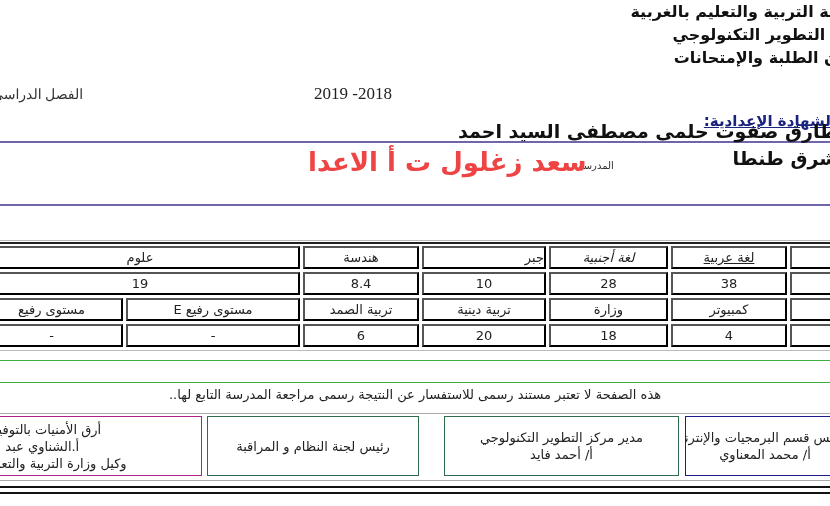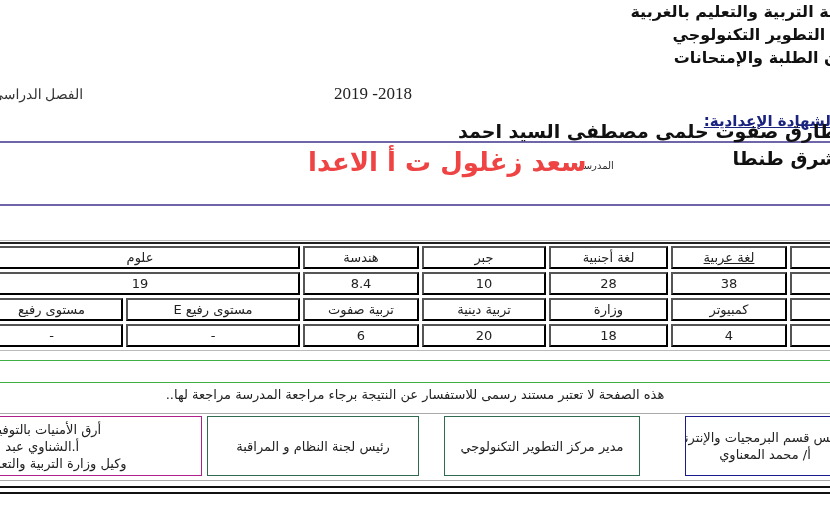--- a/index.html
+++ b/index.html
@@ -5,21 +5,21 @@
   html, body { margin: 0; padding: 0; }
   body {
     width: 830px; height: 506px; overflow: hidden; position: relative;
     background: #ffffff; font-family: "DejaVu Sans", sans-serif; color: #222;
   }
   .abs { position: absolute; }
   .hdr-line {
     position: absolute; right: -40px; white-space: nowrap; direction: rtl;
     font-family: "DejaVu Sans", sans-serif; font-weight: bold; font-size: 16px; color: #111;
   }
-  .year { left: 334px; top: 84px; font-family: "Liberation Serif", serif; font-size: 17px; color: #222; }
+  .year { left: 314px; top: 84px; font-family: "Liberation Serif", serif; font-size: 17px; color: #222; }
   .term { left: -8px; top: 86px; font-family: "Liberation Serif", serif; font-size: 14px; color: #333; direction: rtl; white-space: nowrap; }
   .cert-title {
     right: -6px; top: 112px; font-weight: bold; font-size: 15px; color: #1a237e;
     text-decoration: underline; direction: rtl; white-space: nowrap;
   }
   .rule-purple { position: absolute; left: 0; right: 0; height: 2px; background: #6e66a8; }
   .student-name { right: -8px; top: 120px; font-size: 19px; font-weight: bold; color: #111; direction: rtl; white-space: nowrap; }
   .admin { right: -8px; top: 147px; font-size: 19px; font-weight: bold; color: #111; direction: rtl; white-space: nowrap; }
   .school-label { left: 575px; top: 160px; font-size: 10px; color: #333; direction: rtl; white-space: nowrap; }
   .school-name { left: 308px; top: 147px; font-size: 26px; font-weight: bold; color: #ef4444; direction: rtl; white-space: nowrap; }
@@ -65,70 +65,71 @@
 
 <div class="rule-purple" style="top:204px;"></div>
 
 <div class="dbl-rule" style="top:240px;"></div>
 
 <table class="grades">
   <tbody>
       <tr>
     <td style="width:60px;"></td>
     <td style="width:112px;text-decoration:underline;">لغة عربية</td>
-    <td style="width:115px;">لغة أجنبية</td>
-    <td style="width:120px;">جبر</td>
+    <td style="width:115px;font-style:italic;">لغة أجنبية</td>
+    <td style="width:120px;text-align:right;">جبر</td>
     <td style="width:112px;">هندسة</td>
     <td colspan="2">علوم</td>
   </tr>
   <tr>
     <td></td>
     <td>38</td>
     <td>28</td>
     <td>10</td>
     <td>8.4</td>
     <td colspan="2">19</td>
   </tr>
   <tr>
     <td></td>
     <td>كمبيوتر</td>
     <td>وزارة</td>
     <td>تربية دينية</td>
-    <td>تربية صفوت</td>
+    <td>تربية الصمد</td>
     <td style="width:170px;">مستوى رفيع E</td>
     <td>مستوى رفيع</td>
   </tr>
   <tr>
     <td></td>
     <td>4</td>
     <td>18</td>
     <td>20</td>
     <td>6</td>
     <td>-</td>
     <td>-</td>
   </tr>
 </tbody>
   </table>
 
 <div style="position:absolute;left:0;right:0;top:350px;height:1px;background:#bbb;"></div>
 
 <div class="green-line" style="top:360px;"></div>
 <div class="green-line" style="top:382px;"></div>
 
-<div class="abs notice">هذه الصفحة لا تعتبر مستند رسمى للاستفسار عن النتيجة برجاء مراجعة المدرسة مراجعة لها..</div>
+<div class="abs notice">هذه الصفحة لا تعتبر مستند رسمى للاستفسار عن النتيجة رسمى مراجعة المدرسة التابع لها..</div>
 
 <div class="sig-outer"></div>
 
 <div class="sig-box" style="left:685px; width:160px; border:1px solid #1a1a8c;">
   <div>رئيس قسم البرمجيات والإنترنت</div>
   <div>أ/ محمد المعناوي</div>
 </div>
 
-<div class="sig-box" style="left:444px; width:196px; border:1px solid #2e6b4f;">
+<div class="sig-box" style="left:444px; width:235px; border:1px solid #2e6b4f;">
   <div>مدير مركز التطوير التكنولوجي</div>
+  <div>أ/ أحمد فايد</div>
 </div>
 
 <div class="sig-box" style="left:207px; width:212px; border:1px solid #2e6b4f;">
   <div>رئيس لجنة النظام و المراقبة</div>
 </div>
 
 <div class="sig-box" style="left:-60px; width:262px; border:1px solid #b0208c; align-items:flex-start; padding-right:0;">
   <div style="align-self:flex-end; margin-right:20px;">أرق الأمنيات بالتوفيق و النجاح</div>
   <div style="align-self:flex-end; margin-right:20px;">أ.الشناوي عبد الصمد على</div>
   <div style="align-self:flex-end; margin-right:20px;">وكيل وزارة التربية والتعليم بالغربية</div>

